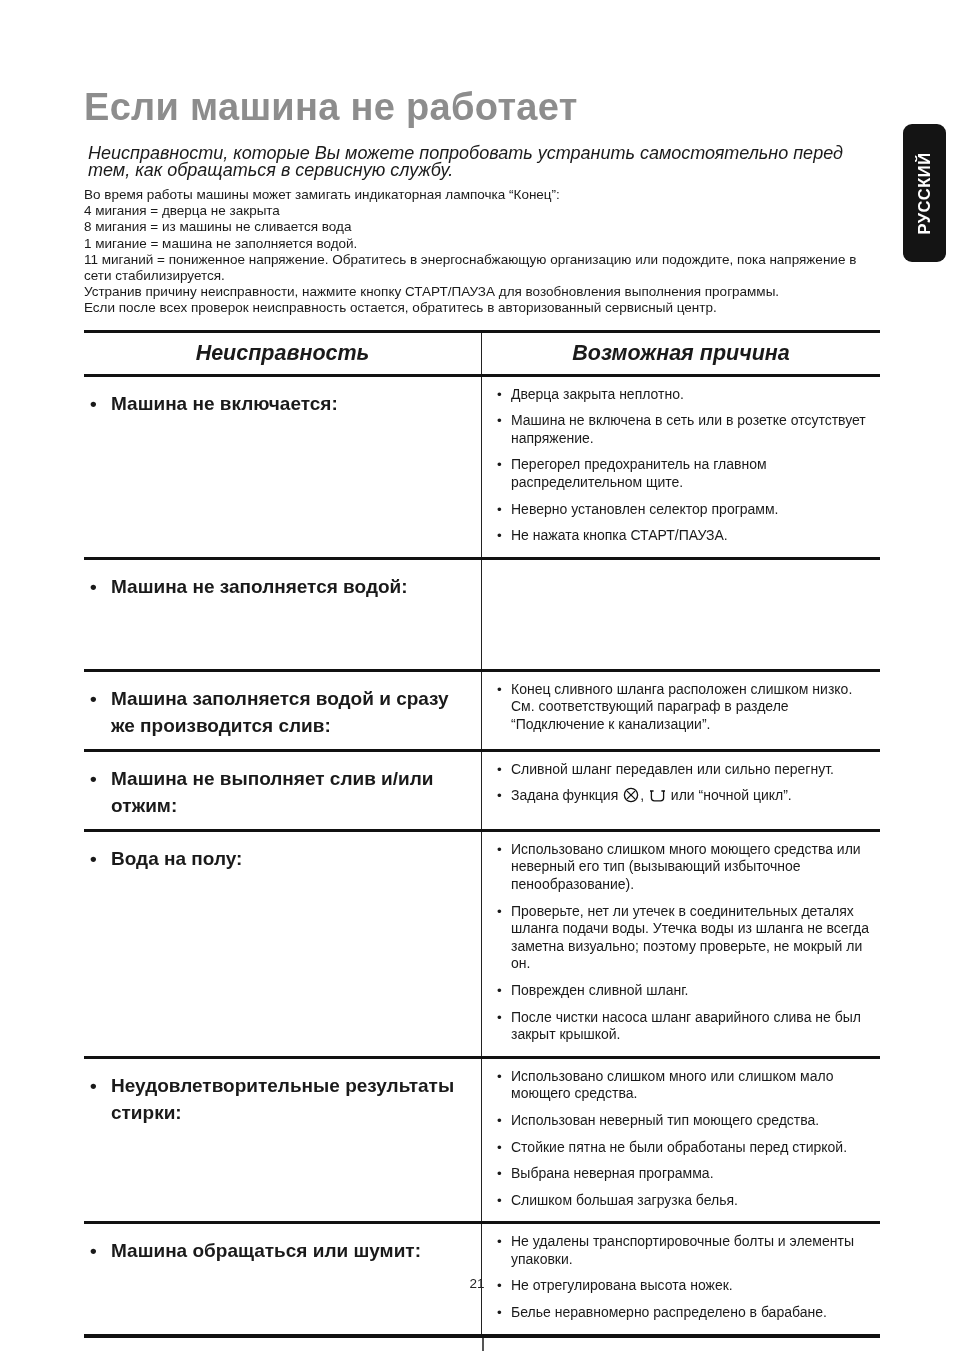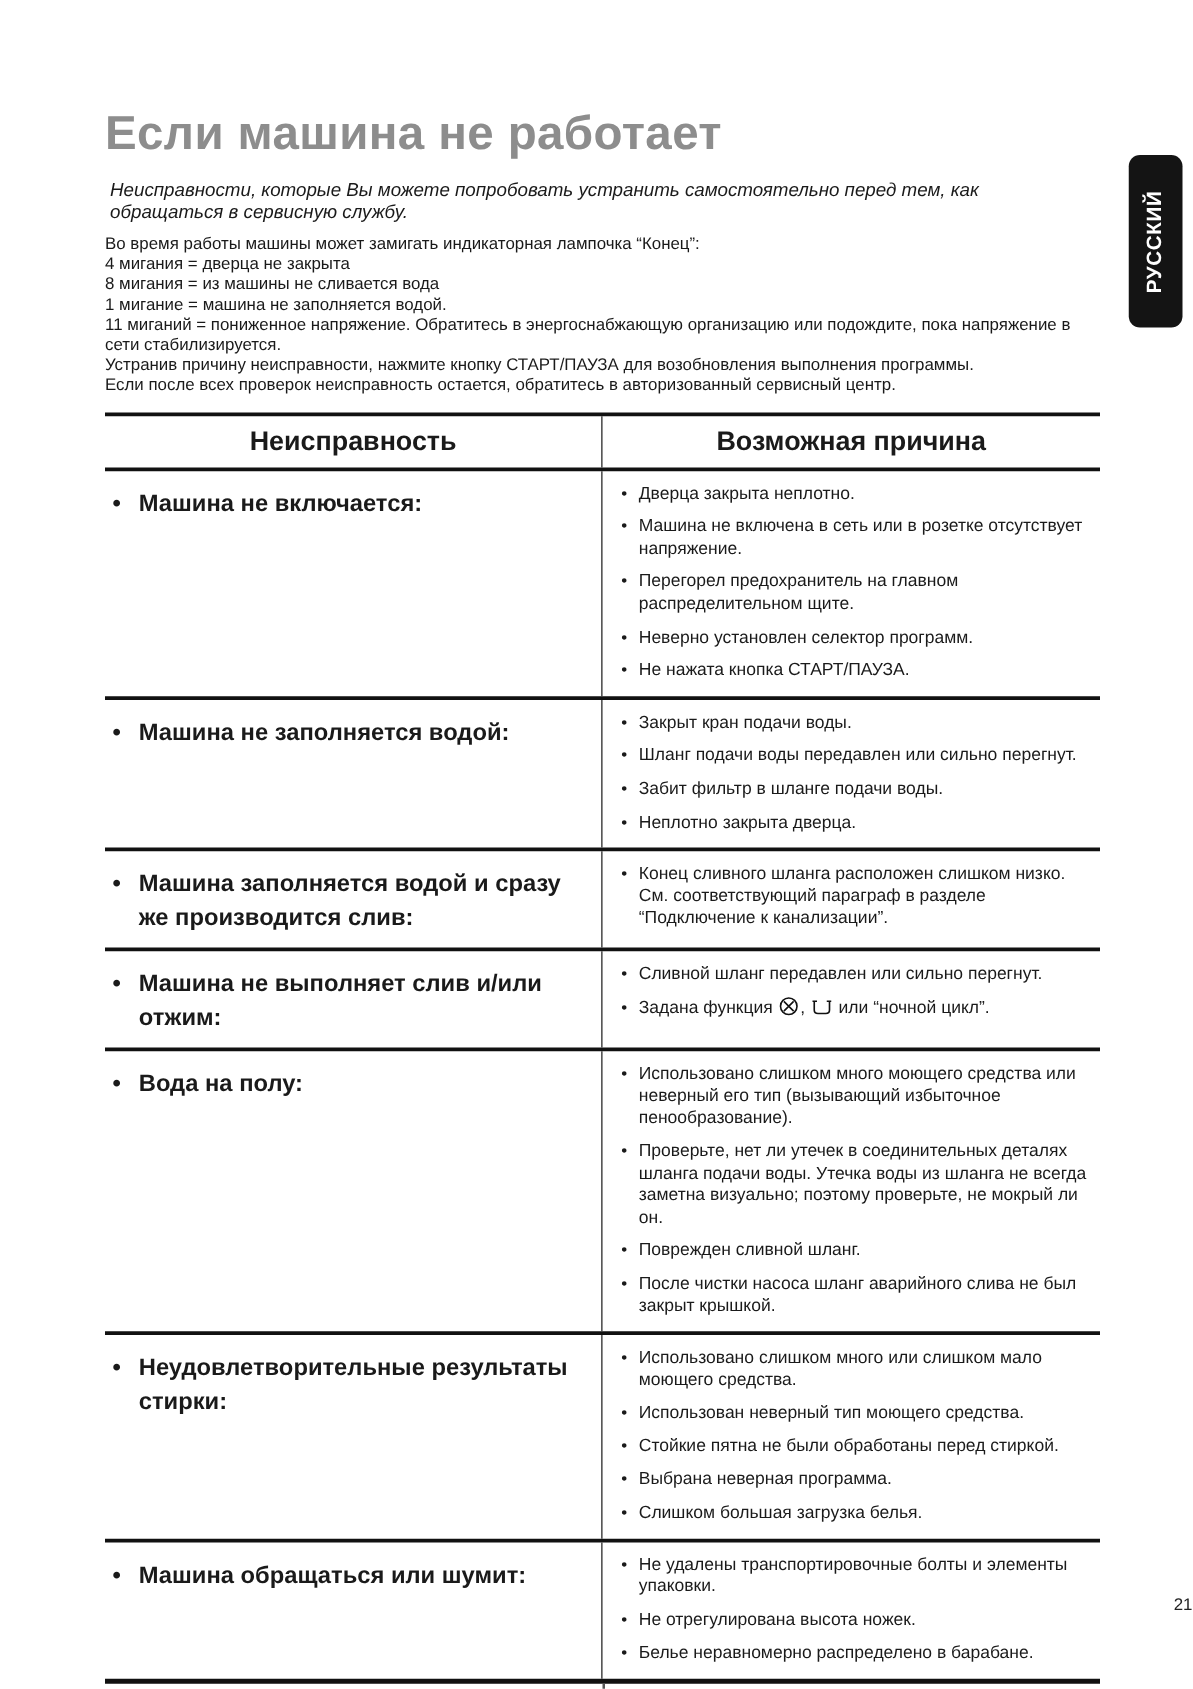--- a/index.html
+++ b/index.html
@@ -13,21 +13,21 @@
   }
   .page { position:relative; width:954px; height:1351px; overflow:hidden; }
 
   .content { position:absolute; left:84px; top:86px; width:796px; }
 
   h1.page-title {
     font-size:38px; font-weight:bold; color:#8d8d8d;
     letter-spacing:0.3px; margin-bottom:16px;
   }
   .intro-italic {
-    font-style:italic; font-size:15px; line-height:16.5px;
+    font-style:italic; font-size:18px; line-height:16.5px;
     padding-left:4px; margin-bottom:9px; max-width:790px;
   }
   .intro-block p {
     font-size:13.5px; line-height:16.2px; max-width:800px;
   }
 
   
   .tbl {
     position:relative;
     margin-top:13px;
@@ -42,21 +42,21 @@
   .t-row { display:flex; border-bottom:3px solid #111; }
   .t-row:last-child { border-bottom:none; }
   .t-cell { min-height:100%; }
   .t-cell.left {
     width:398px; flex:0 0 398px;
     border-right:1.5px solid #222;
   }
   .t-cell.right { flex:1; padding:9px 6px 10px 14px; }
 
   .t-head .t-cell { display:flex; align-items:center; justify-content:center; }
-  .t-head .t-cell.left, .t-head .t-cell.right { padding:8px 0; min-height:41px; }
+  .t-head .t-cell.left, .t-head .t-cell.right { padding:8px 0; min-height:41px;font-style:italic; }
   .t-head span { font-size:21.5px; font-weight:bold; }
 
   .fault {
     padding:13px 10px 10px 6px;
     font-size:19px; font-weight:bold; line-height:27px;
     display:flex;
   }
   .fault .blt { width:21px; flex:0 0 21px; text-align:left; }
 
   ul.causes { list-style:none; }
@@ -90,21 +90,21 @@
     display:flex; align-items:center; justify-content:center;
   }
   .side-tab span {
     color:#ffffff; font-weight:bold; font-size:16.5px;
     letter-spacing:0.5px; white-space:nowrap;
     transform:rotate(-90deg);
   }
 
   .page-num {
     position:absolute; left:0; right:0; top:1276px;
-    text-align:right; font-size:13.5px; color:#222;
+    text-align:center; font-size:13.5px; color:#222;
   }
 </style>
 </head>
 <body>
 
 <div class="page">
 
   <div class="side-tab">
     <span>РУССКИЙ</span>
   </div>
@@ -149,28 +149,20 @@
             <li>Неверно установлен селектор программ.</li>
             <li>Не нажата кнопка СТАРТ/ПАУЗА.</li>
           </ul>
         </div>
       </div>
 
       <div class="t-row r1">
         <div class="t-cell left fault">
           <span class="blt">•</span>
           <span>Машина не заполняется водой:</span>
-        </div>
-        <div class="t-cell right">
-          <ul class="causes">
-            <li>Закрыт кран подачи воды.</li>
-            <li>Шланг подачи воды передавлен или сильно перегнут.</li>
-            <li>Забит фильтр в шланге подачи воды.</li>
-            <li>Неплотно закрыта дверца.</li>
-          </ul>
         </div>
       </div>
 
       <div class="t-row r2">
         <div class="t-cell left fault">
           <span class="blt">•</span>
           <span>Машина заполняется водой и сразу же производится слив:</span>
         </div>
         <div class="t-cell right">
           <ul class="causes">

